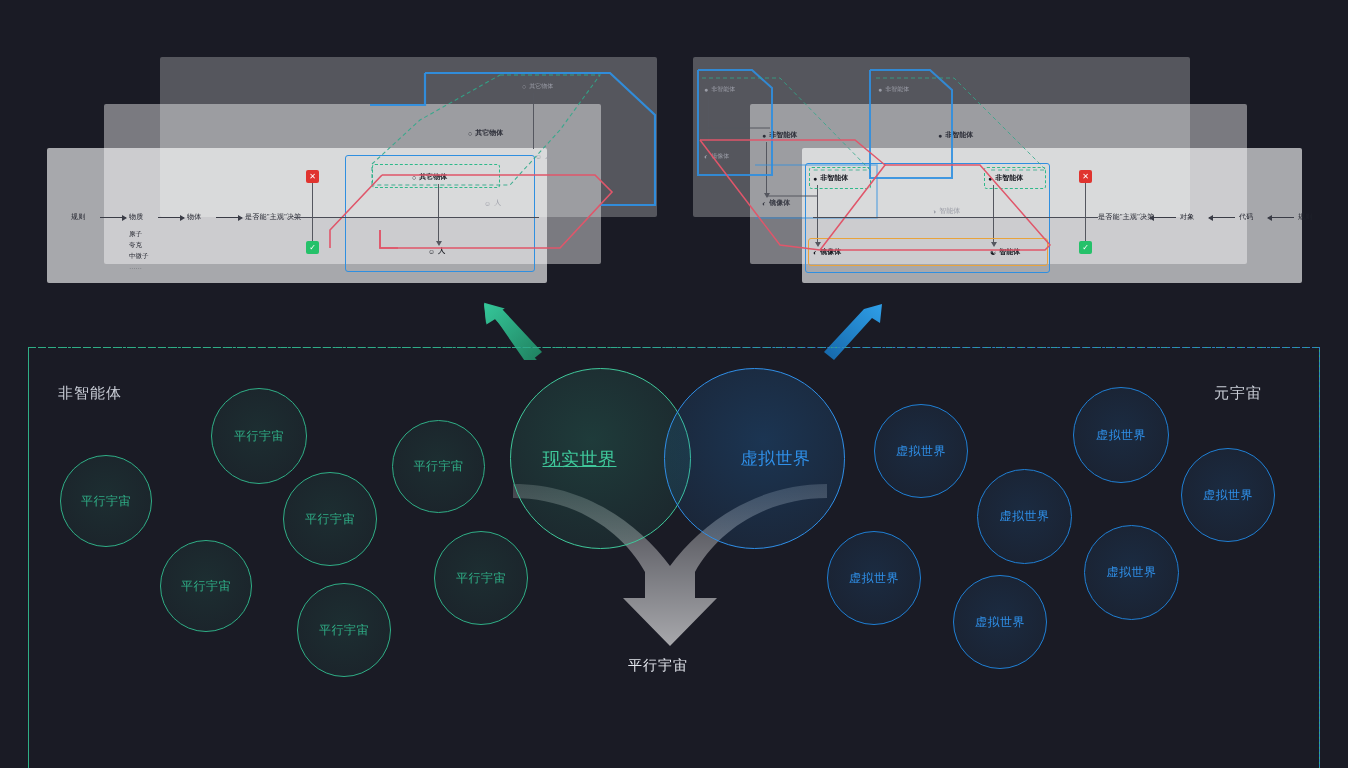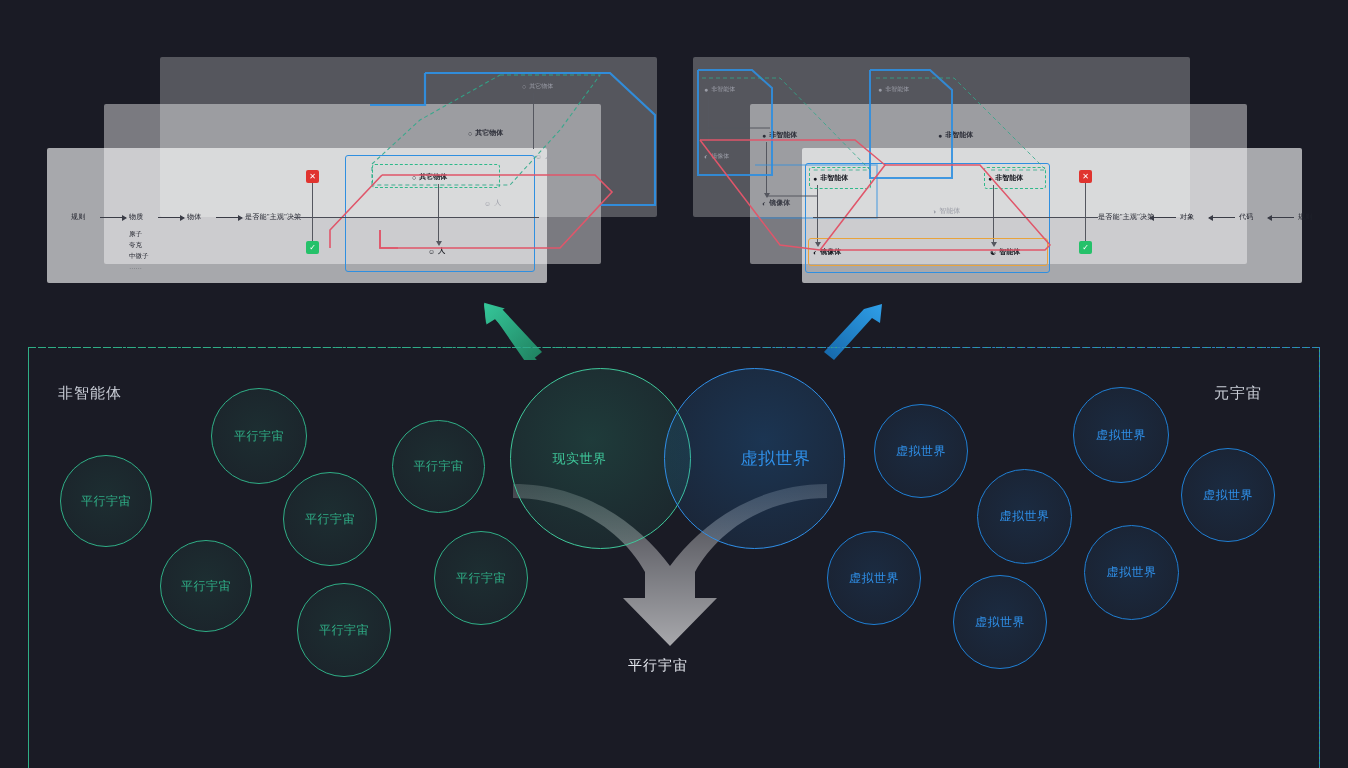--- a/index.html
+++ b/index.html
@@ -118,22 +118,23 @@
   }
   .bubble.g {
     border:1.4px solid #2fae86; color:#2fae86;
     background: radial-gradient(circle at 50% 45%, rgba(47,174,134,0.13), rgba(47,174,134,0.045));
   }
   .bubble.b {
     border:1.4px solid #1f7fd4; color:#2f8fe8;
     background: radial-gradient(circle at 50% 45%, rgba(31,127,212,0.16), rgba(31,127,212,0.05));
   }
   .bubble.main-g {
-    border:1.6px solid #3fc79a; color:#3fc79a; font-size:13px;
+    border:1.6px solid #3fc79a; color:#3fc79a; font-size:18px;
     background: radial-gradient(circle at 45% 40%, rgba(47,174,134,0.22), rgba(47,174,134,0.05));
+    text-decoration: underline;
   }
   .bubble.main-b {
     border:1.6px solid #2f8fe8; color:#2f8fe8; font-size:17px;
     background: radial-gradient(circle at 55% 40%, rgba(31,127,212,0.26), rgba(31,127,212,0.07));
   }
   .funnel-label {
     position:absolute; color:#e4e7ee; font-size:14px; letter-spacing:1px;
   }
 </style>
 </head>

